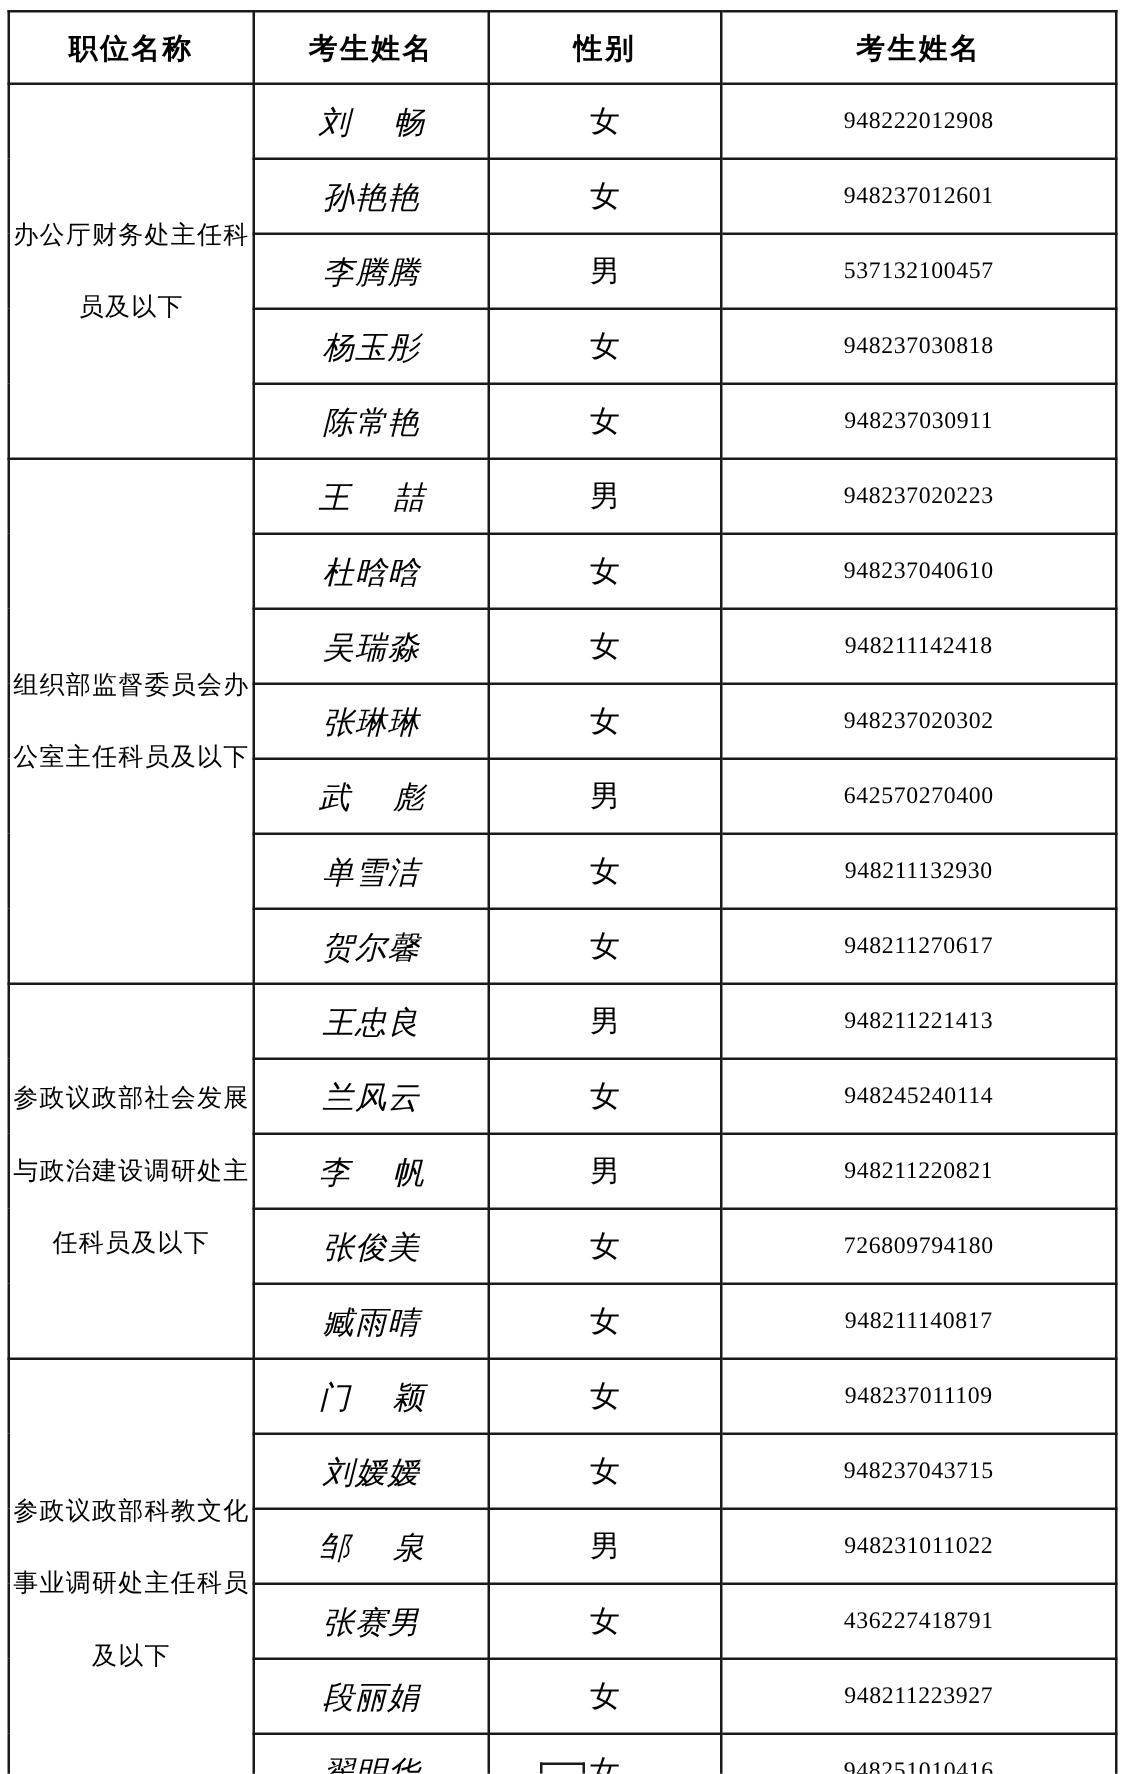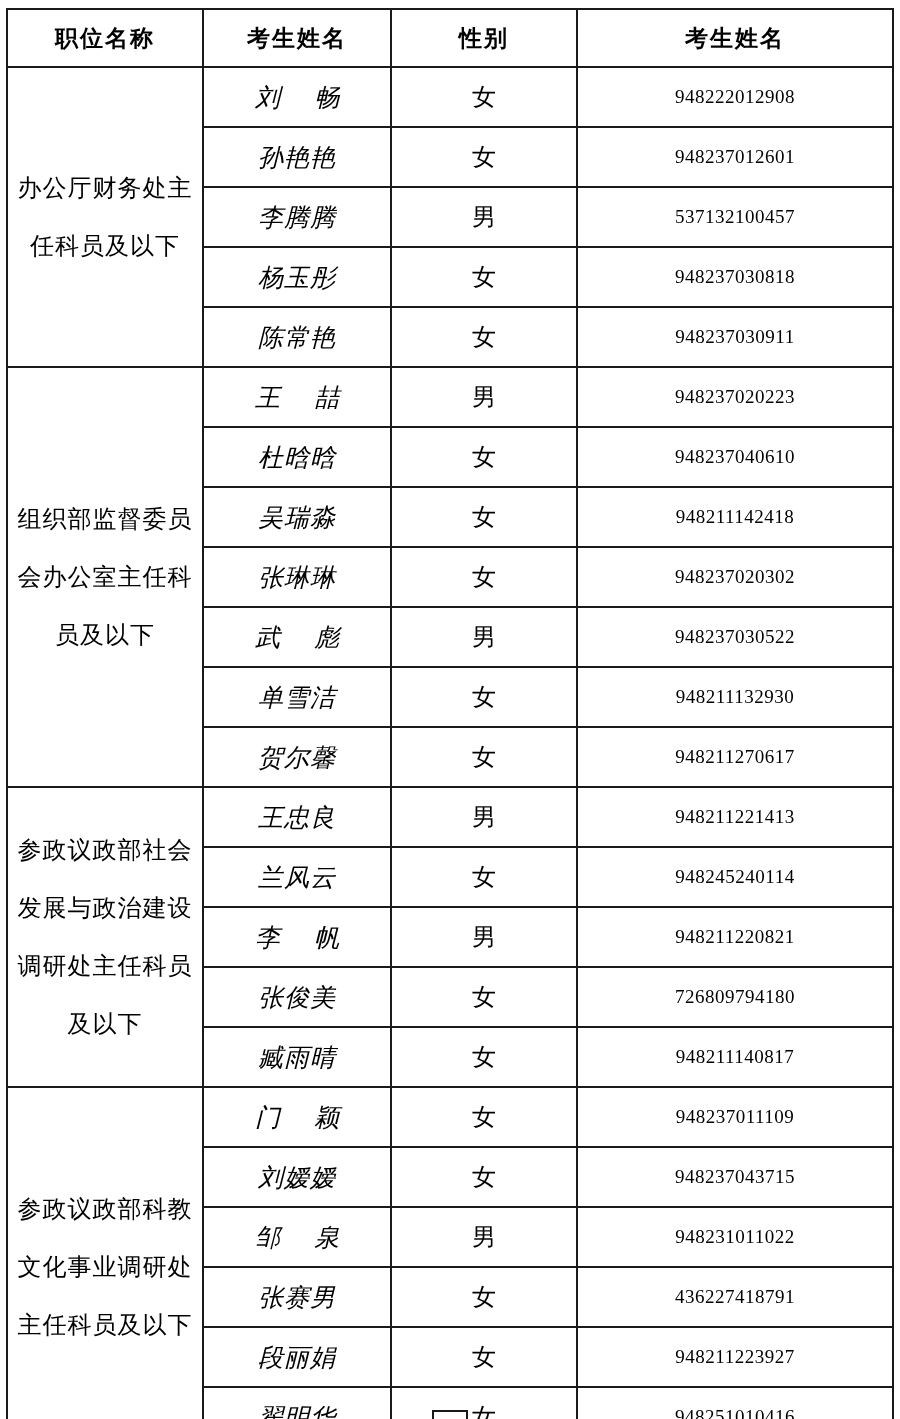--- a/index.html
+++ b/index.html
@@ -45,21 +45,21 @@
     font-weight: bold;
     font-size: 23px;
     letter-spacing: 2px;
     font-family: "Liberation Sans", "DejaVu Sans", sans-serif;
   }
   tbody td {
     height: 58px;
     font-size: 24px;
   }
   td.pos-cell {
-    font-size: 24px;
+    font-size: 20px;
     line-height: 58px;
     letter-spacing: 1px;
     padding: 0 8px;
     word-break: break-all;
   }
   td.name-cell {
     font-size: 25px;
     letter-spacing: 1px;
     font-style: italic;
   }
@@ -149,21 +149,21 @@
           <td class="id-cell">948211142418</td>
         </tr>
         <tr>
           <td class="name-cell">张琳琳</td>
           <td class="sex-cell">女</td>
           <td class="id-cell">948237020302</td>
         </tr>
         <tr>
           <td class="name-cell wide">武  彪</td>
           <td class="sex-cell">男</td>
-          <td class="id-cell">948237030522</td>
+          <td class="id-cell">642570270400</td>
         </tr>
         <tr>
           <td class="name-cell">单雪洁</td>
           <td class="sex-cell">女</td>
           <td class="id-cell">948211132930</td>
         </tr>
         <tr>
           <td class="name-cell">贺尔馨</td>
           <td class="sex-cell">女</td>
           <td class="id-cell">948211270617</td>

